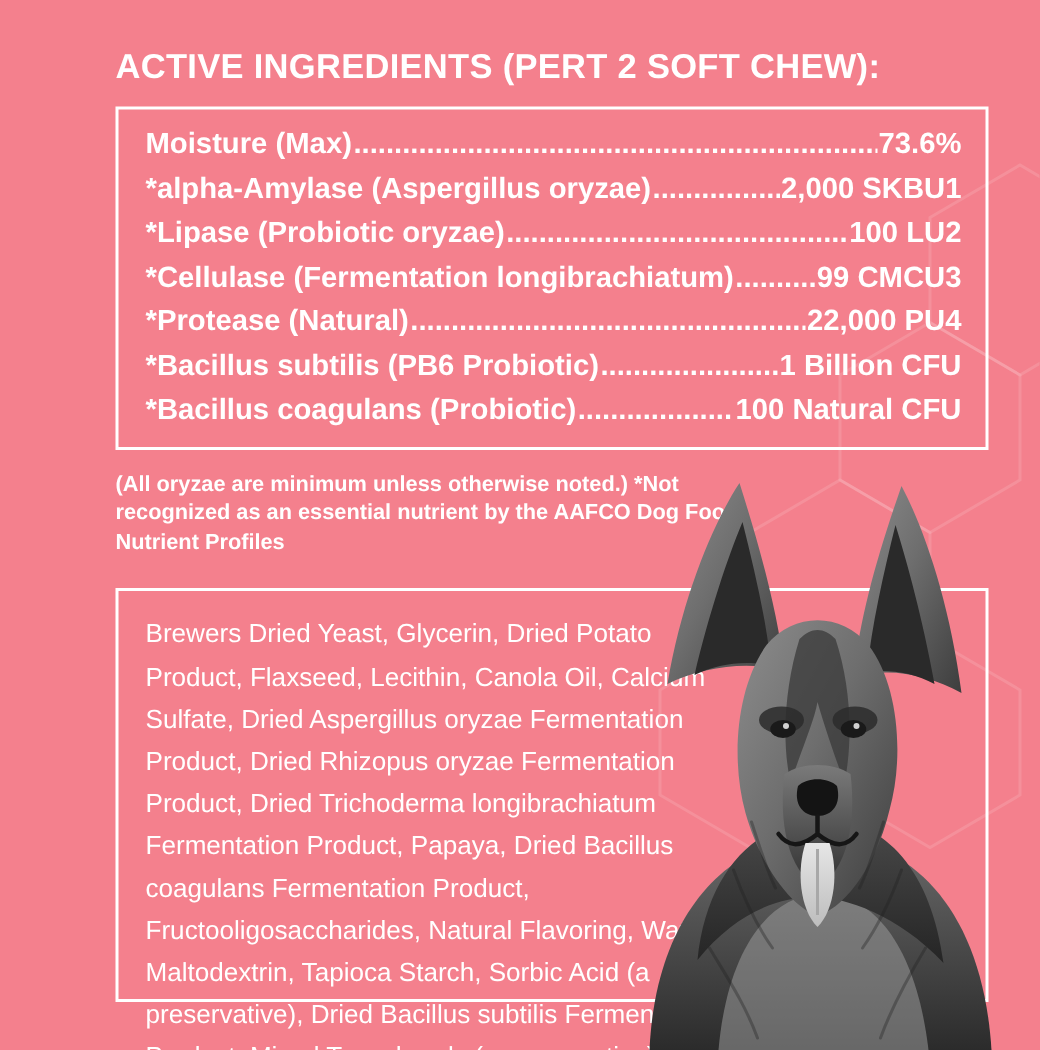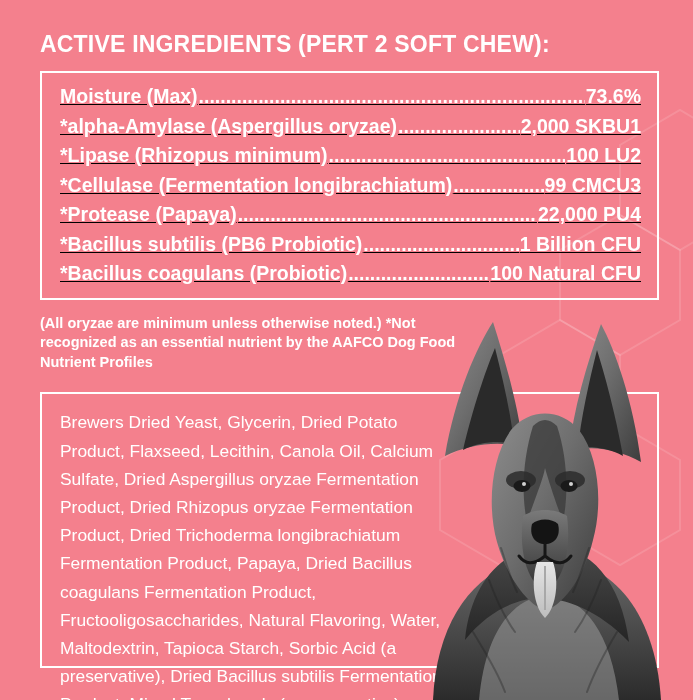--- a/index.html
+++ b/index.html
@@ -23,37 +23,37 @@
     pointer-events: none;
   }
 
   
   .page {
     position: relative;
     z-index: 2;
     padding: 32px 34px 0 40px;
     box-sizing: border-box;
     height: 100%;
+    margin-left: 37px;
   }
 
   h2.section-title {
     color: #ffffff;
     font-size: 23px;
     font-weight: bold;
     letter-spacing: 0.2px;
     margin: 0 0 14px 0;
     line-height: 1.1;
     font-family: "Liberation Sans", sans-serif;
   }
 
   .box {
     border: 2px solid #ffffff;
     padding: 14px 16px 14px 18px;
     box-sizing: border-box;
-    text-decoration: underline;
   }
 
   .ing-row {
     display: flex;
     align-items: baseline;
     color: #ffffff;
     font-size: 19.5px;
     font-weight: bold;
     line-height: 1.0;
     margin-bottom: 10px;
@@ -132,33 +132,33 @@
       <span class="ing-val">73.6%</span>
     </div>
 
     <div class="ing-row">
       <span class="ing-name">*alpha-Amylase (Aspergillus oryzae)</span>
       <span class="ing-dots">........................................................................................................</span>
       <span class="ing-val">2,000 SKBU1</span>
     </div>
 
     <div class="ing-row">
-      <span class="ing-name">*Lipase (Rhizopus minimum)</span>
+      <span class="ing-name">*Lipase (Probiotic oryzae)</span>
       <span class="ing-dots">........................................................................................................</span>
       <span class="ing-val">100 LU2</span>
     </div>
 
     <div class="ing-row">
       <span class="ing-name">*Cellulase (Fermentation longibrachiatum)</span>
       <span class="ing-dots">........................................................................................................</span>
       <span class="ing-val">99 CMCU3</span>
     </div>
 
     <div class="ing-row">
-      <span class="ing-name">*Protease (Papaya)</span>
+      <span class="ing-name">*Protease (Natural)</span>
       <span class="ing-dots">........................................................................................................</span>
       <span class="ing-val">22,000 PU4</span>
     </div>
 
     <div class="ing-row">
       <span class="ing-name">*Bacillus subtilis (PB6 Probiotic)</span>
       <span class="ing-dots">........................................................................................................</span>
       <span class="ing-val">1 Billion CFU</span>
     </div>
 

